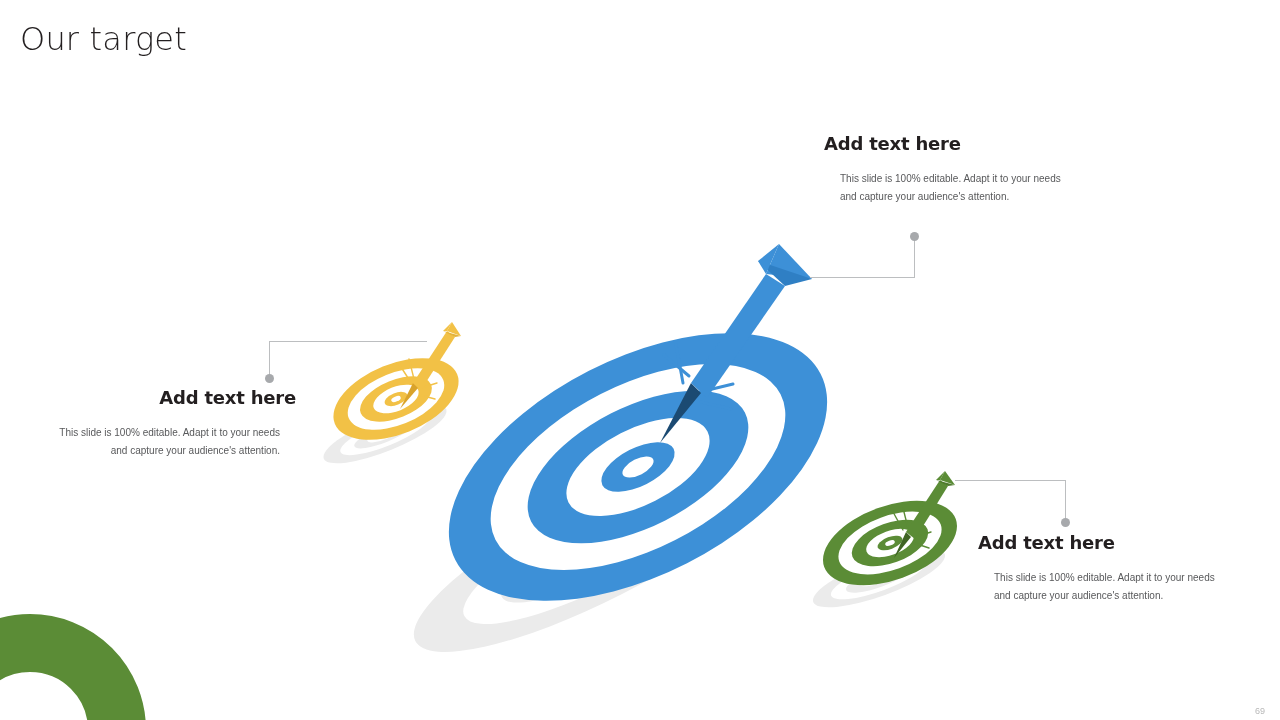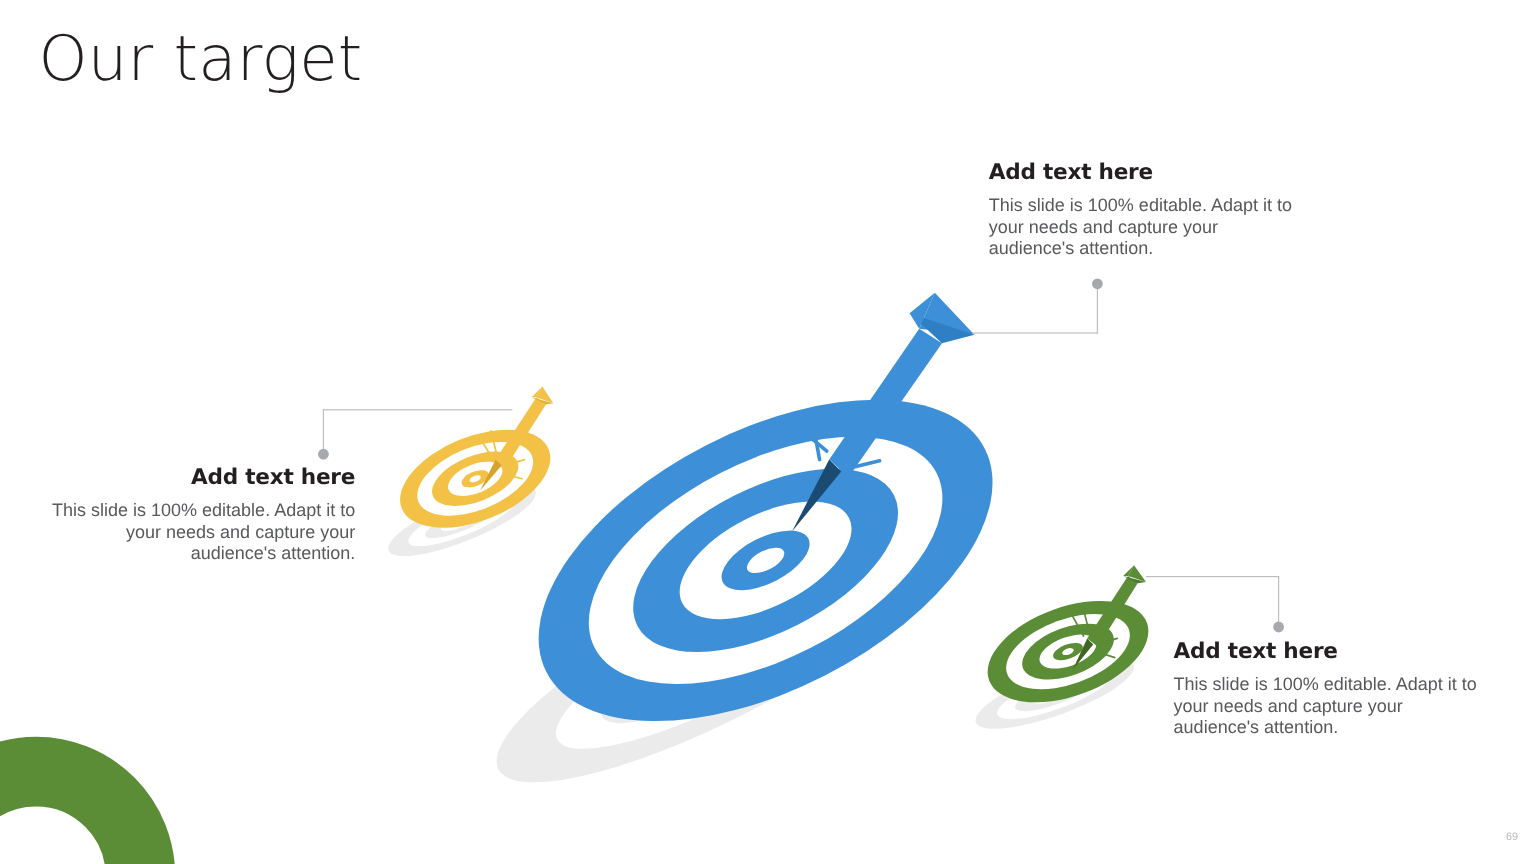--- a/index.html
+++ b/index.html
@@ -15,35 +15,35 @@
     position: relative;
     width: 1280px;
     height: 720px;
     background: #ffffff;
     overflow: hidden;
   }
 
   
   #page-title {
     position: absolute;
-    left: 32px;
+    left: 20px;
     top: 20px;
     font-family: "DejaVu Sans", sans-serif;
     font-weight: 300;
-    font-size: 52px;
+    font-size: 32px;
     letter-spacing: 0.2px;
     color: #231f20;
     white-space: nowrap;
   }
 
   
   #page-number {
     position: absolute;
     right: 15px;
-    bottom: 18px;
+    bottom: 4px;
     font-size: 9px;
     color: #b8b8b8;
     font-family: "Liberation Sans", sans-serif;
   }
 
   
   #corner-ring {
     position: absolute;
     left: -86px;
     top: 614px;
@@ -62,24 +62,24 @@
     font-family: "DejaVu Sans", sans-serif;
     font-weight: bold;
     font-size: 18px;
     color: #231f20;
     letter-spacing: -0.2px;
     margin: 0 0 9px 0;
     line-height: 1.1;
   }
   .tb-body {
     font-family: "Liberation Sans", sans-serif;
-    font-size: 15px;
+    font-size: 10px;
     line-height: 18px;
     color: #58595b;
-    margin: 0;
+    margin: 16px;
   }
   #text-block-top     { left: 824px; top: 134px;  width: 260px; text-align: left;  }
   #text-block-left    { left: 38px;  top: 388px;  width: 258px; text-align: right; }
   #text-block-bottom  { left: 978px; top: 533px;  width: 262px; text-align: left;  }
 
   
   .connector-dot {
     position: absolute;
     width: 9px;
     height: 9px;

